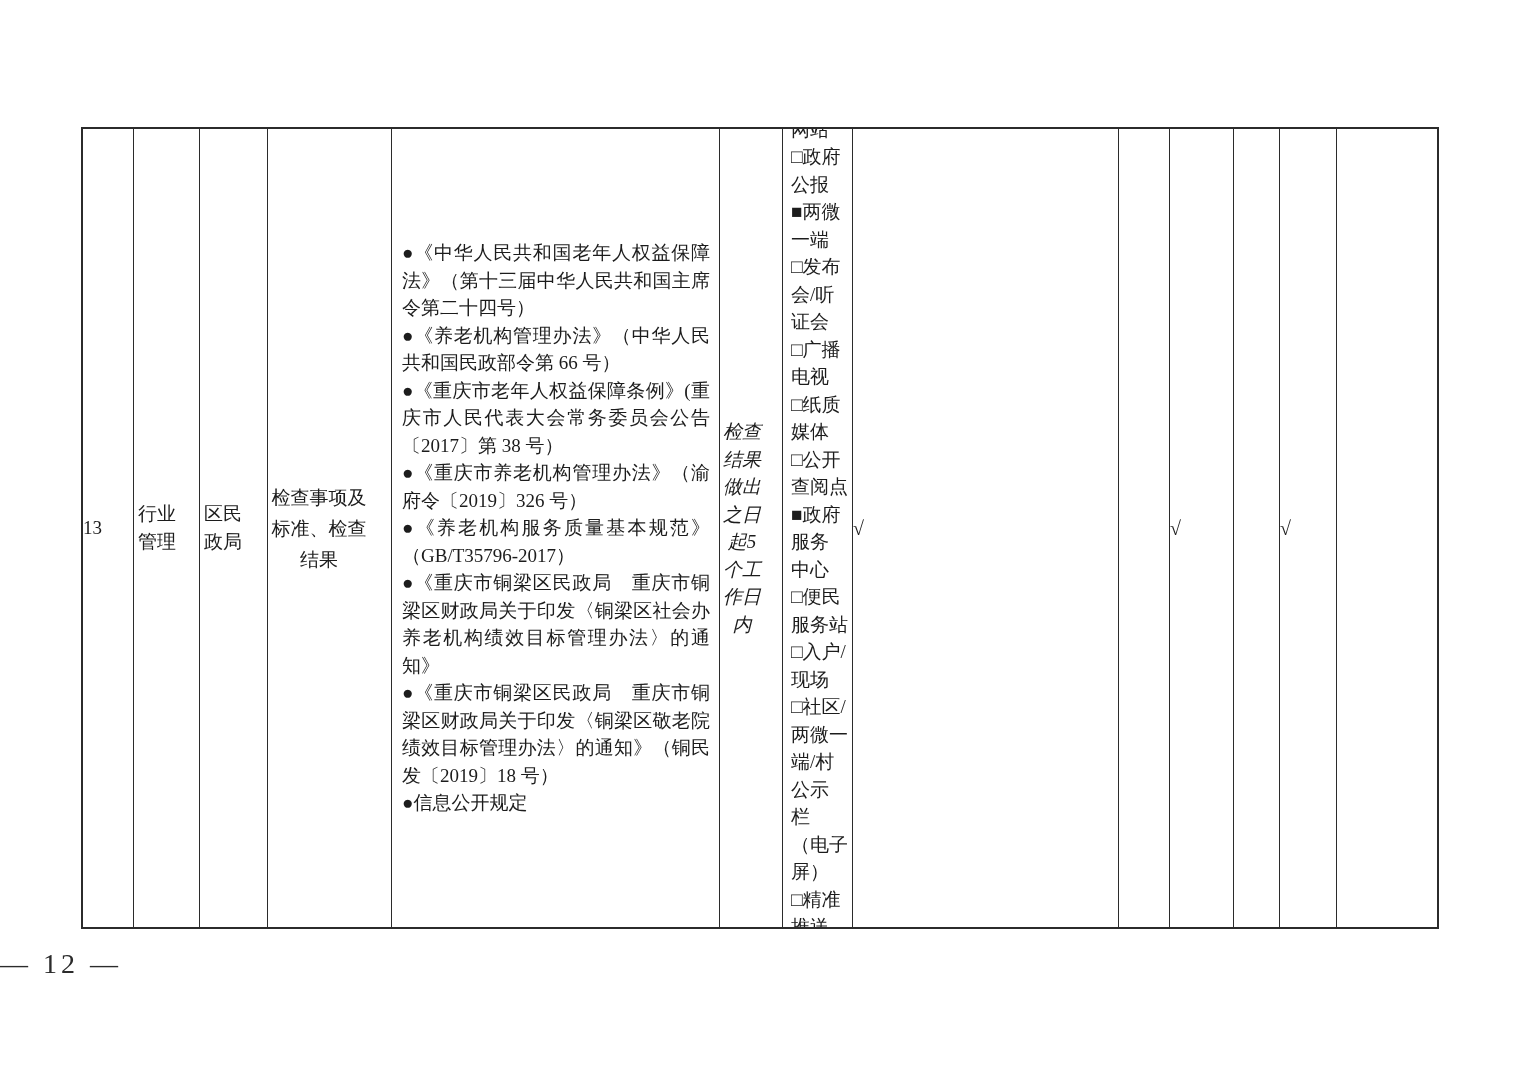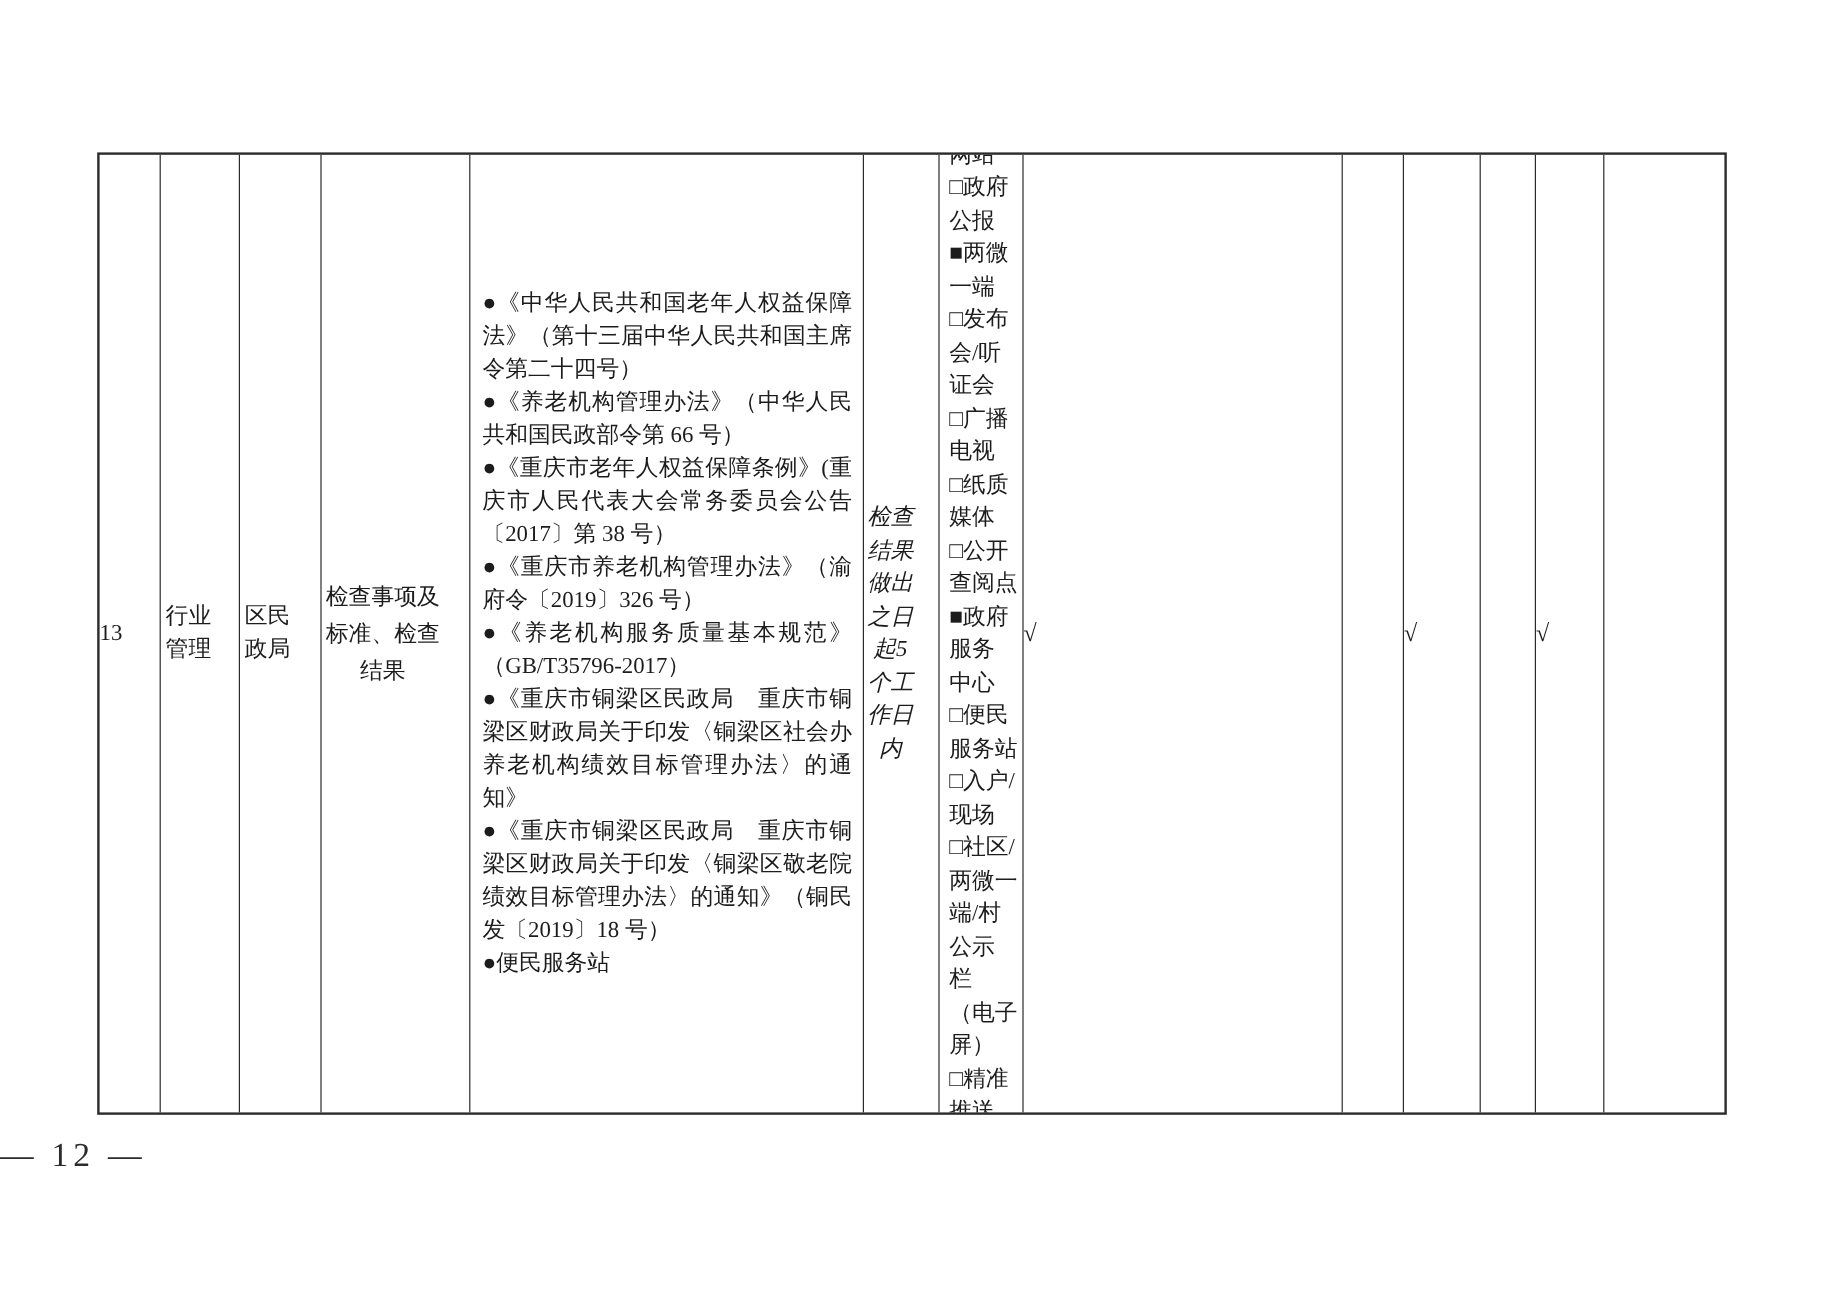--- a/index.html
+++ b/index.html
@@ -99,21 +99,21 @@
 
     <div class="cell">
       <div class="docs">
           <div class="doc-line">●《中华人民共和国老年人权益保障法》（第十三届中华人民共和国主席令第二十四号）</div>
           <div class="doc-line">●《养老机构管理办法》（中华人民共和国民政部令第 66 号）</div>
           <div class="doc-line">●《重庆市老年人权益保障条例》(重庆市人民代表大会常务委员会公告〔2017〕第 38 号）</div>
           <div class="doc-line">●《重庆市养老机构管理办法》（渝府令〔2019〕326 号）</div>
           <div class="doc-line">●《养老机构服务质量基本规范》（GB/T35796-2017）</div>
           <div class="doc-line">●《重庆市铜梁区民政局　重庆市铜梁区财政局关于印发〈铜梁区社会办养老机构绩效目标管理办法〉的通知》</div>
           <div class="doc-line">●《重庆市铜梁区民政局　重庆市铜梁区财政局关于印发〈铜梁区敬老院绩效目标管理办法〉的通知》（铜民发〔2019〕18 号）</div>
-          <div class="doc-line">●便民服务站</div>
+          <div class="doc-line">●信息公开规定</div>
         </div>
     </div>
 
     <div class="cell">
       <div class="vtext">检查结果做出之日起5个工作日内</div>
     </div>
 
 
     <div class="cell">
       <div class="channels">

